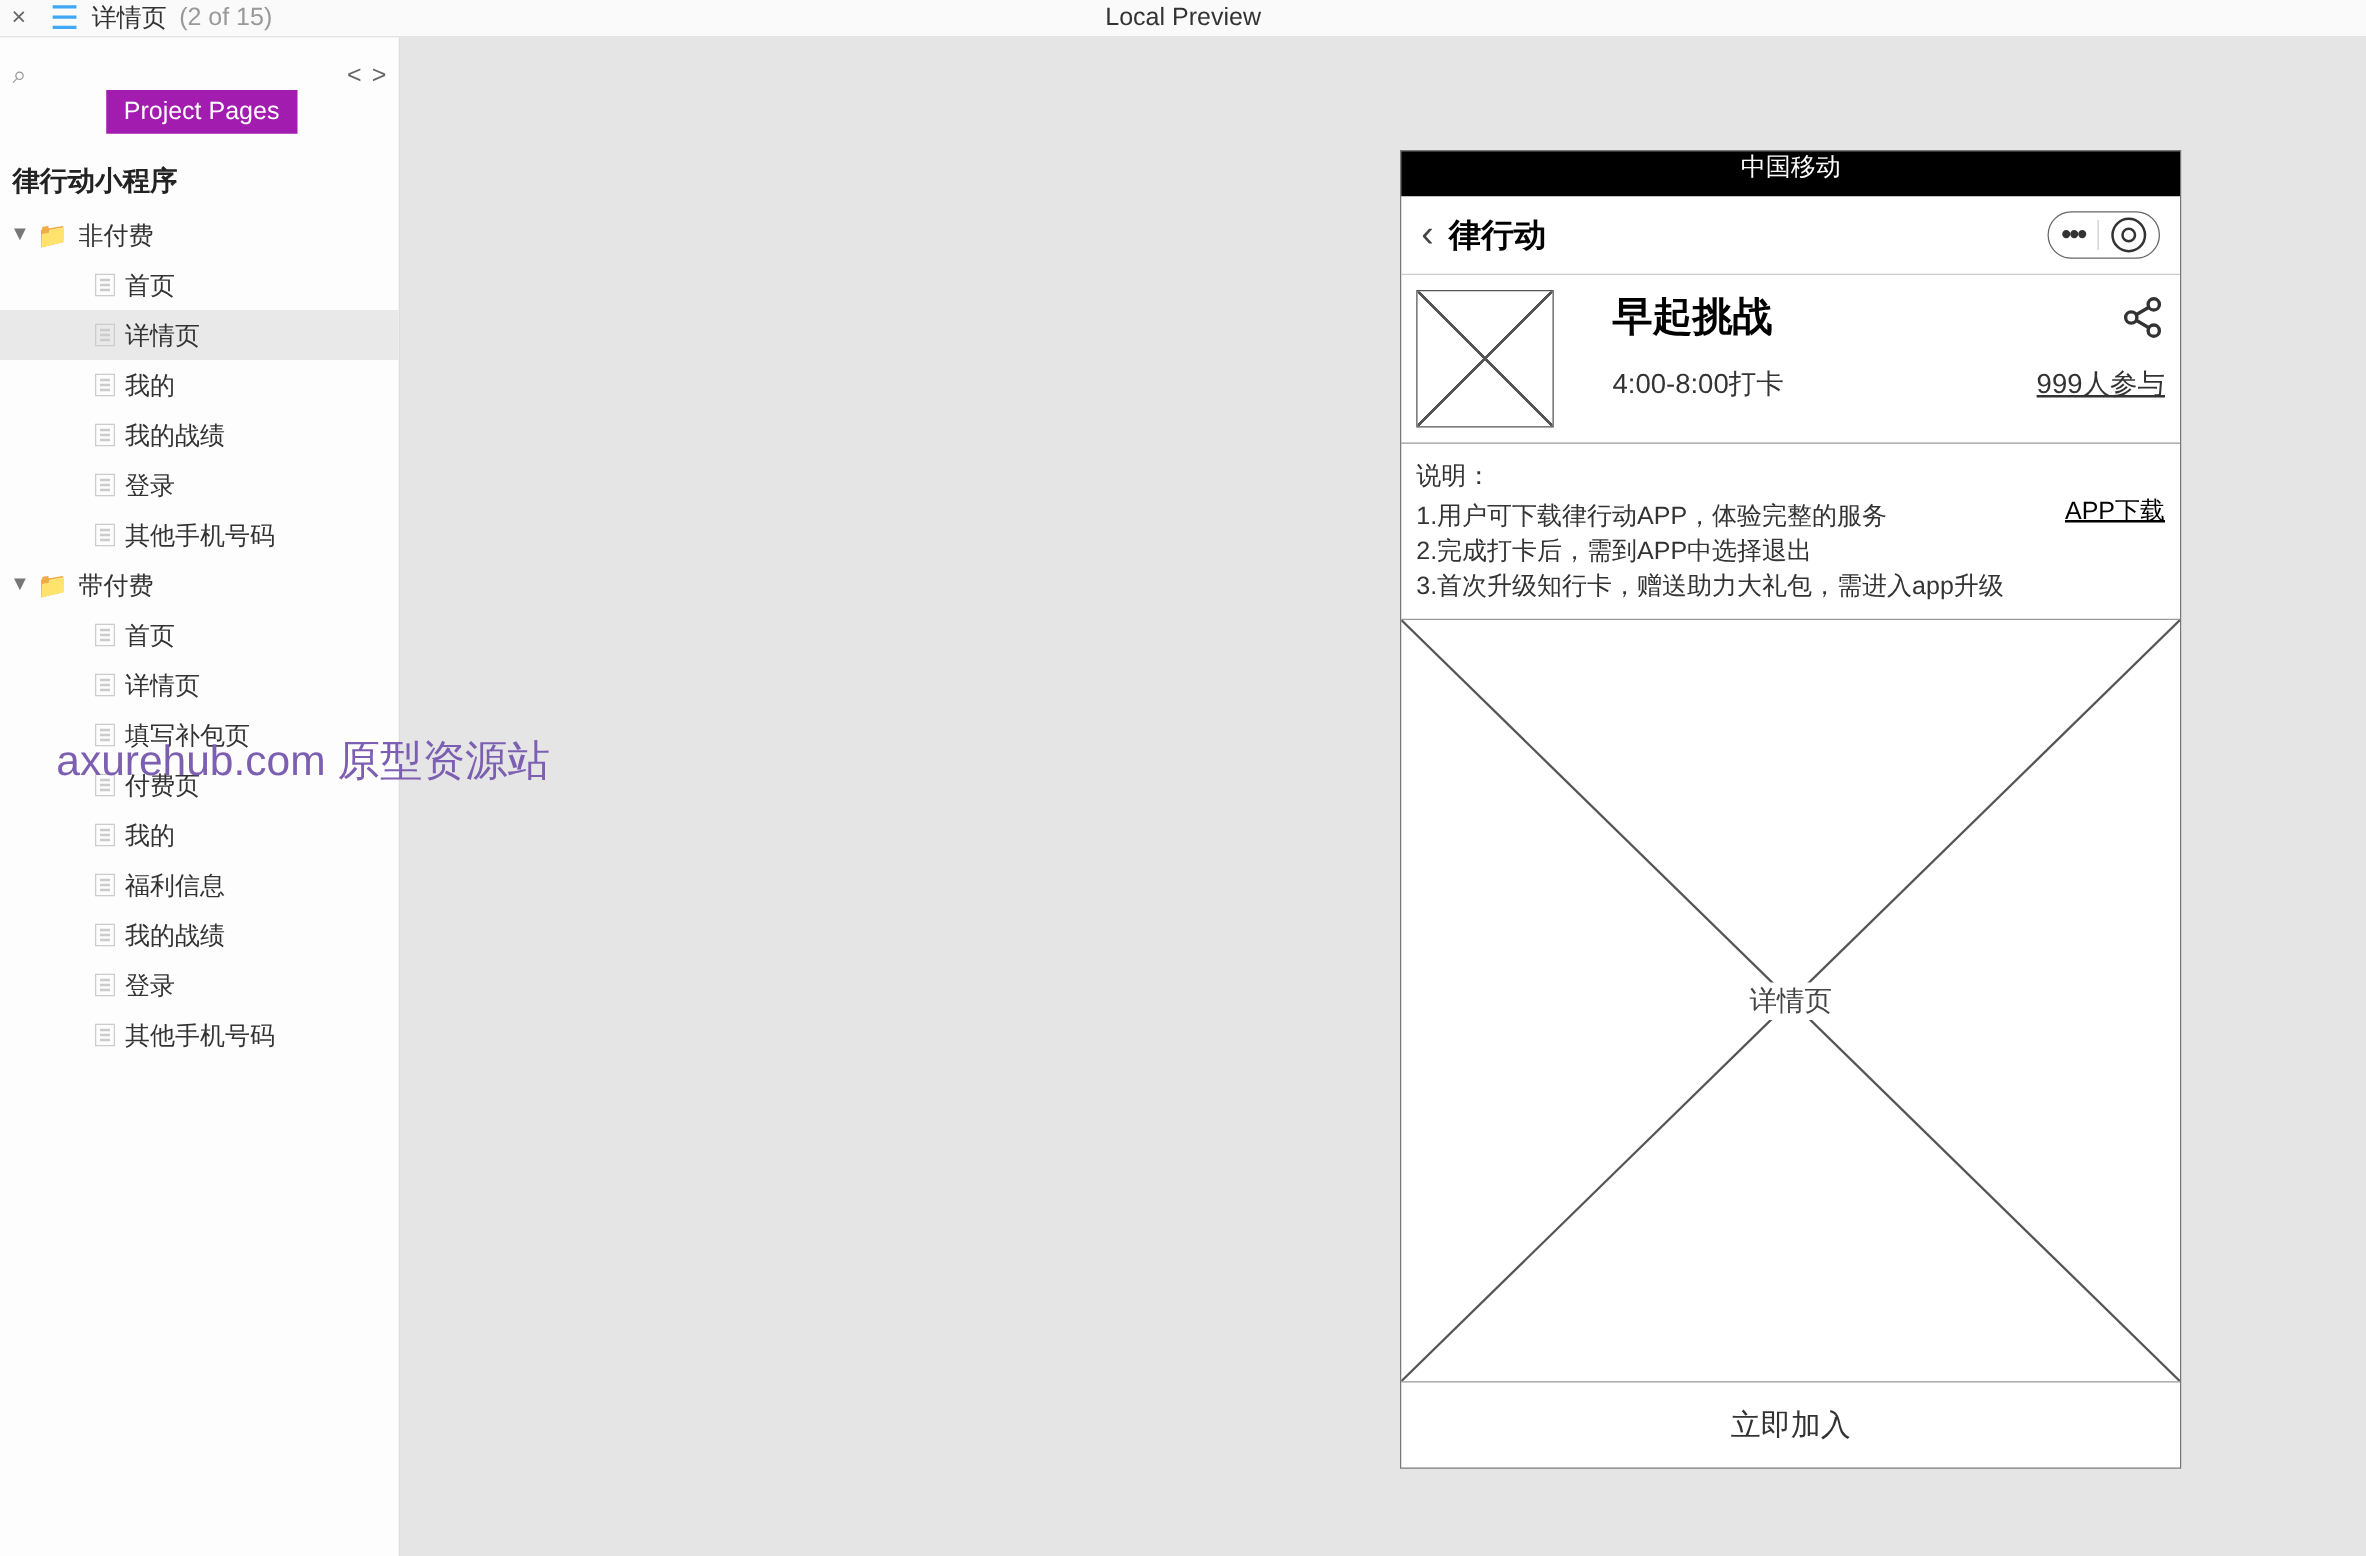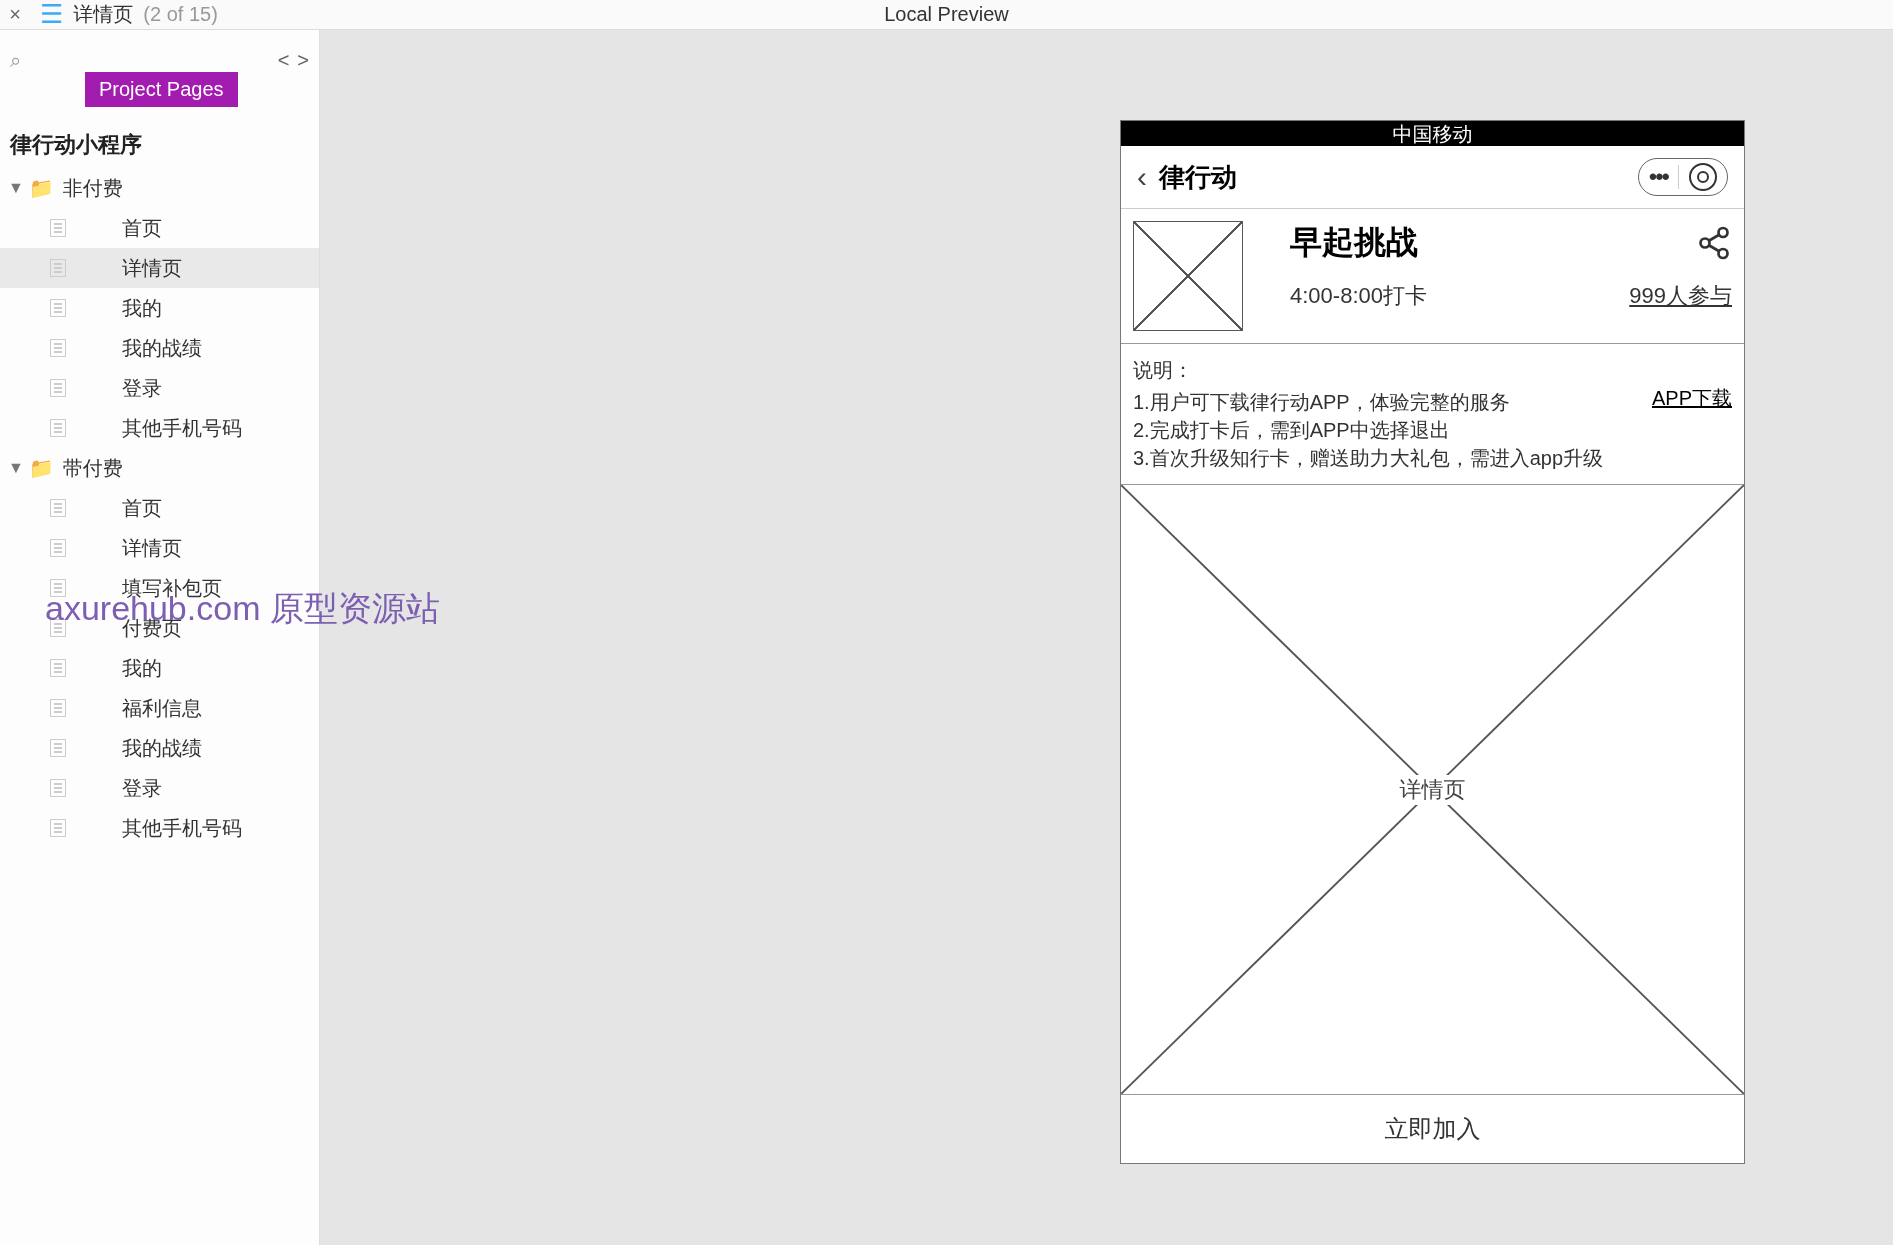--- a/index.html
+++ b/index.html
@@ -22,34 +22,34 @@
 .nav-arrows { display: flex; gap: 8px; color: #666; font-size: 20px; }
 .nav-arrows span { cursor: pointer; }
 
 .project-pages-badge { position: absolute; top: 42px; left: 85px; background: #a21caf; color: #fff; padding: 6px 14px; font-size: 20px; z-index: 10; }
 
 .project-name { padding: 10px 10px 8px; font-weight: bold; font-size: 22px; color: #222; margin-top: 40px; }
 
 .tree { font-size: 20px; color: #333; }
 .tree-folder, .tree-item { display: flex; align-items: center; height: 40px; cursor: pointer; }
 .tree-folder { padding-left: 8px; }
-.tree-item { padding-left: 50px; gap: 48px; }
+.tree-item { padding-left: 76px; }
 .tree-item.selected { background: #e9e9e9; }
 .caret { color: #777; margin-right: 6px; font-size: 16px; }
 .folder-icon { color: #3498db; margin-right: 8px; font-size: 20px; }
 .page-icon { color: #aaa; margin-right: 8px; font-size: 20px; border: 1px solid #ccc; width: 16px; height: 18px; display: inline-block; position: relative; }
 .page-icon::before { content: ""; position: absolute; left: 3px; right: 3px; top: 3px; height: 2px; background: #ccc; box-shadow: 0 4px 0 #ccc, 0 8px 0 #ccc; }
 
 .sidebar-hint { position: absolute; bottom: 20px; left: 0; right: 0; text-align: center; color: #888; font-size: 18px; line-height: 28px; }
 .keycap { display: inline-block; border: 1px solid #bbb; border-radius: 4px; padding: 0 6px; font-size: 14px; background: #fff; }
 
 .canvas { flex: 1; background: #e5e5e5; position: relative; }
 
 .phone { position: absolute; left: 800px; top: 90px; width: 625px; background: #fff; border: 1.5px solid #777; }
-.statusbar { background: #000; color: #fff; text-align: center; font-size: 20px; height: 25px; line-height: 26px; }
+.statusbar { background: #000; color: #fff; text-align: center; font-size: 20px; height: 36px; line-height: 26px; }
 .appbar { display: flex; align-items: center; justify-content: space-between; padding: 12px 16px; border-bottom: 1px solid #ccc; }
 .appbar-left { display: flex; align-items: center; gap: 12px; }
 .back-icon { font-size: 30px; color: #444; }
 .app-title { font-size: 26px; font-weight: bold; color: #000; }
 .appbar-right { display: flex; align-items: center; border: 1.5px solid #666; border-radius: 30px; padding: 4px 10px; gap: 10px; }
 .dots { font-size: 24px; color: #333; letter-spacing: -2px; }
 .circle-btn { width: 28px; height: 28px; border: 2px solid #333; border-radius: 50%; display: flex; align-items: center; justify-content: center; }
 .inner-circle { width: 12px; height: 12px; border: 2px solid #333; border-radius: 50%; }
 .divider { width: 1px; height: 24px; background: #ccc; }
 

